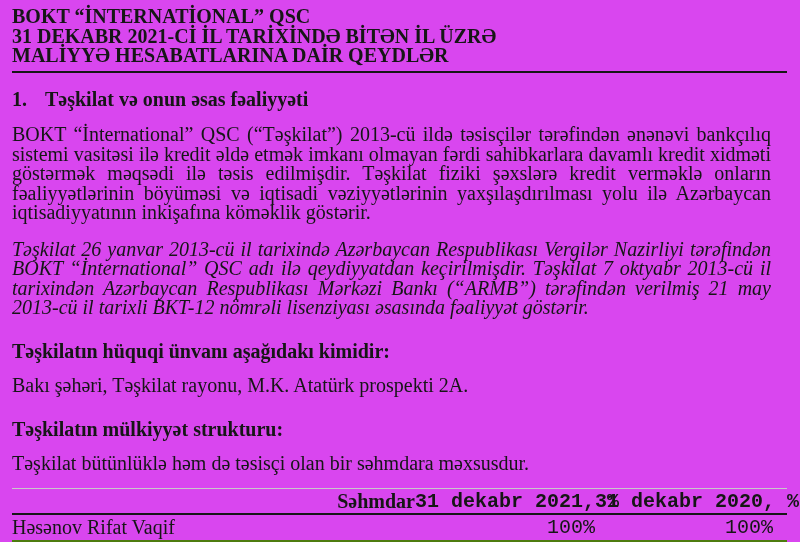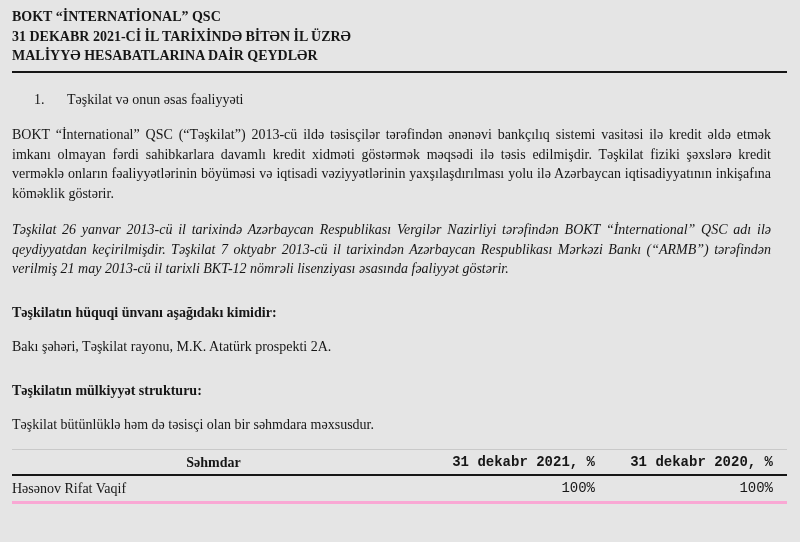--- a/index.html
+++ b/index.html
@@ -4,41 +4,40 @@
 <style>
   html, body {
     margin: 0;
     padding: 0;
     background: #ffffff;
   }
   .page {
     position: relative;
     width: 800px;
     height: 542px;
-    background: #e5e5e5;
+    background: #d946ef;
     color: #161616;
     font-family: "Liberation Serif", "DejaVu Serif", serif;
-    font-size: 14px;
+    font-size: 20px;
     line-height: 19.5px;
     box-sizing: border-box;
     padding: 7px 13px 0 12px;
     overflow: hidden;
   }
   .doc-header {
     font-weight: bold;
     border-bottom: 2px solid #161616;
     padding-bottom: 5px;
   }
   .doc-header div {
     white-space: nowrap;
   }
   .section-heading {
     margin-top: 17px;
-    font-weight: normal;
-    margin-left: 22px;
+    font-weight: bold;
   }
   .section-heading .sec-num {
     display: inline-block;
     width: 33px;
   }
   p.body-par {
     margin: 16px 16px 0 0;
     text-align: justify;
   }
   p.body-par + p.body-par {
@@ -57,28 +56,28 @@
     width: 100%;
     border-collapse: collapse;
     table-layout: fixed;
     border-top: 1px solid #c9c9c9;
   }
   table.shareholders col.c1 { width: auto; }
   table.shareholders col.c2 { width: 180px; }
   table.shareholders col.c3 { width: 192px; }
   table.shareholders th {
     font-weight: bold;
-    text-align: center;
+    text-align: right;
     padding: 3px 0 2px 0;
     border-bottom: 2px solid #161616;
     white-space: nowrap;
   }
   table.shareholders td {
     padding: 3px 0 2px 0;
-    border-bottom: 3px solid #f9a8d4;
+    border-bottom: 3px solid #4d7c0f;
     white-space: nowrap;
   }
   table.shareholders th.num,
   table.shareholders td.num {
     text-align: right;
     font-family: Liberation Mono, monospace;
   }
   table.shareholders th.last,
   table.shareholders td.last {
     padding-right: 14px;

